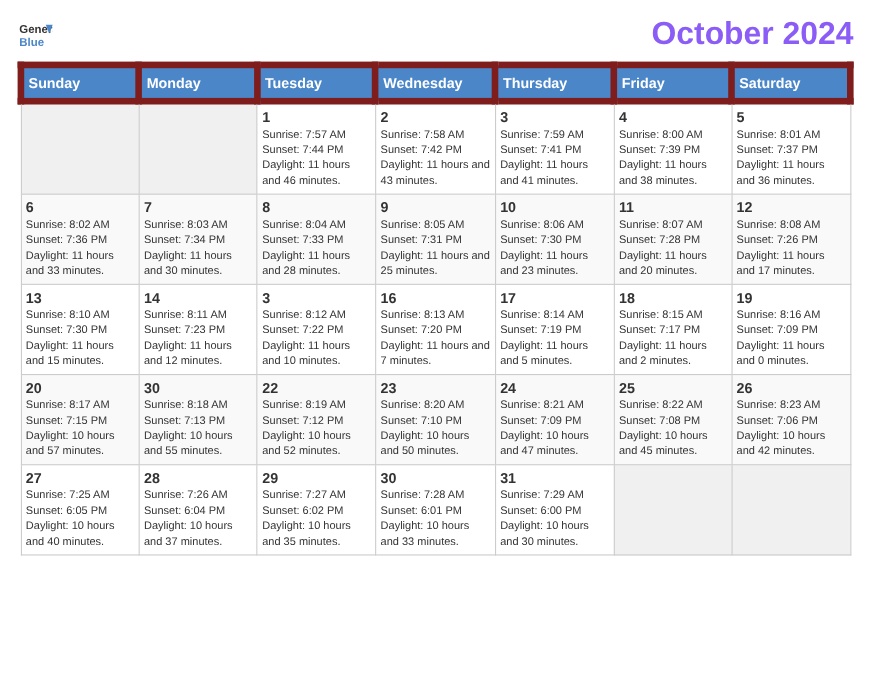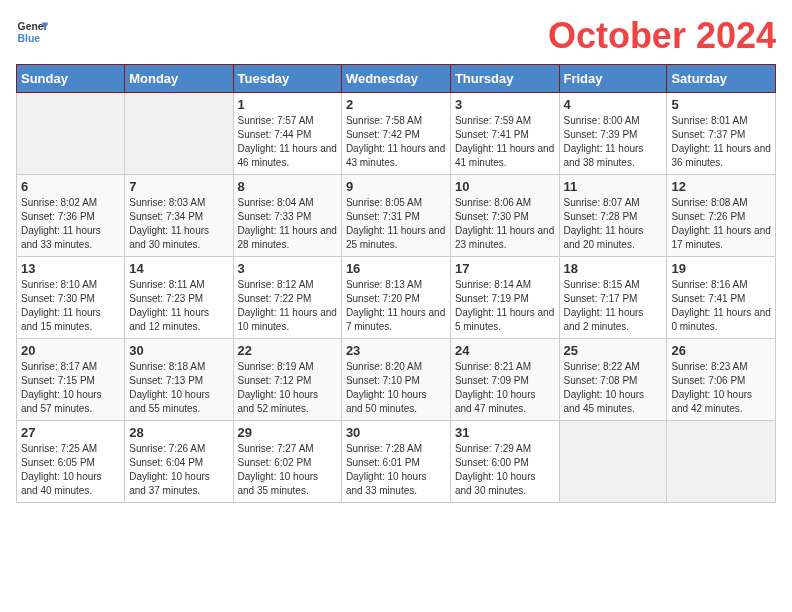--- a/index.html
+++ b/index.html
@@ -22,42 +22,42 @@
       gap: 4px;
     }
     .logo-icon {
       width: 32px;
       height: 32px;
     }
     .title-block {
       text-align: right;
     }
     .calendar-title {
-      font-size: 36px;
+      font-size: 29px;
       font-weight: bold;
-      color: #ef4444;
+      color: #8b5cf6;
       line-height: 1.1;
     }
     .calendar-subtitle {
       font-size: 16px;
       color: #555;
     }
     table {
       width: 100%;
       border-collapse: collapse;
       font-size: 11px;
     }
     thead tr th {
       background-color: #4a86c8;
       color: #fff;
       padding: 6px 4px;
       text-align: left;
       font-size: 13px;
       font-weight: bold;
-      border: 1px solid #7f1d1d;
+      border: 6px solid #7f1d1d;
     }
     tbody tr td {
       border: 1px solid #ccc;
       padding: 4px 4px;
       vertical-align: top;
       width: 110px;
       min-height: 80px;
       background: #fff;
     }
     tbody tr:nth-child(even) td {
@@ -218,21 +218,21 @@
         </td>
         <td>
           <div class="cell-date">18</div>
           <div class="cell-info">Sunrise: 8:15 AM
 Sunset: 7:17 PM
 Daylight: 11 hours and 2 minutes.</div>
         </td>
         <td>
           <div class="cell-date">19</div>
           <div class="cell-info">Sunrise: 8:16 AM
-Sunset: 7:41 PM
+Sunset: 7:09 PM
 Daylight: 11 hours and 0 minutes.</div>
         </td>
       </tr>
       <tr>
         <td>
           <div class="cell-date">20</div>
           <div class="cell-info">Sunrise: 8:17 AM
 Sunset: 7:15 PM
 Daylight: 10 hours and 57 minutes.</div>
         </td>

